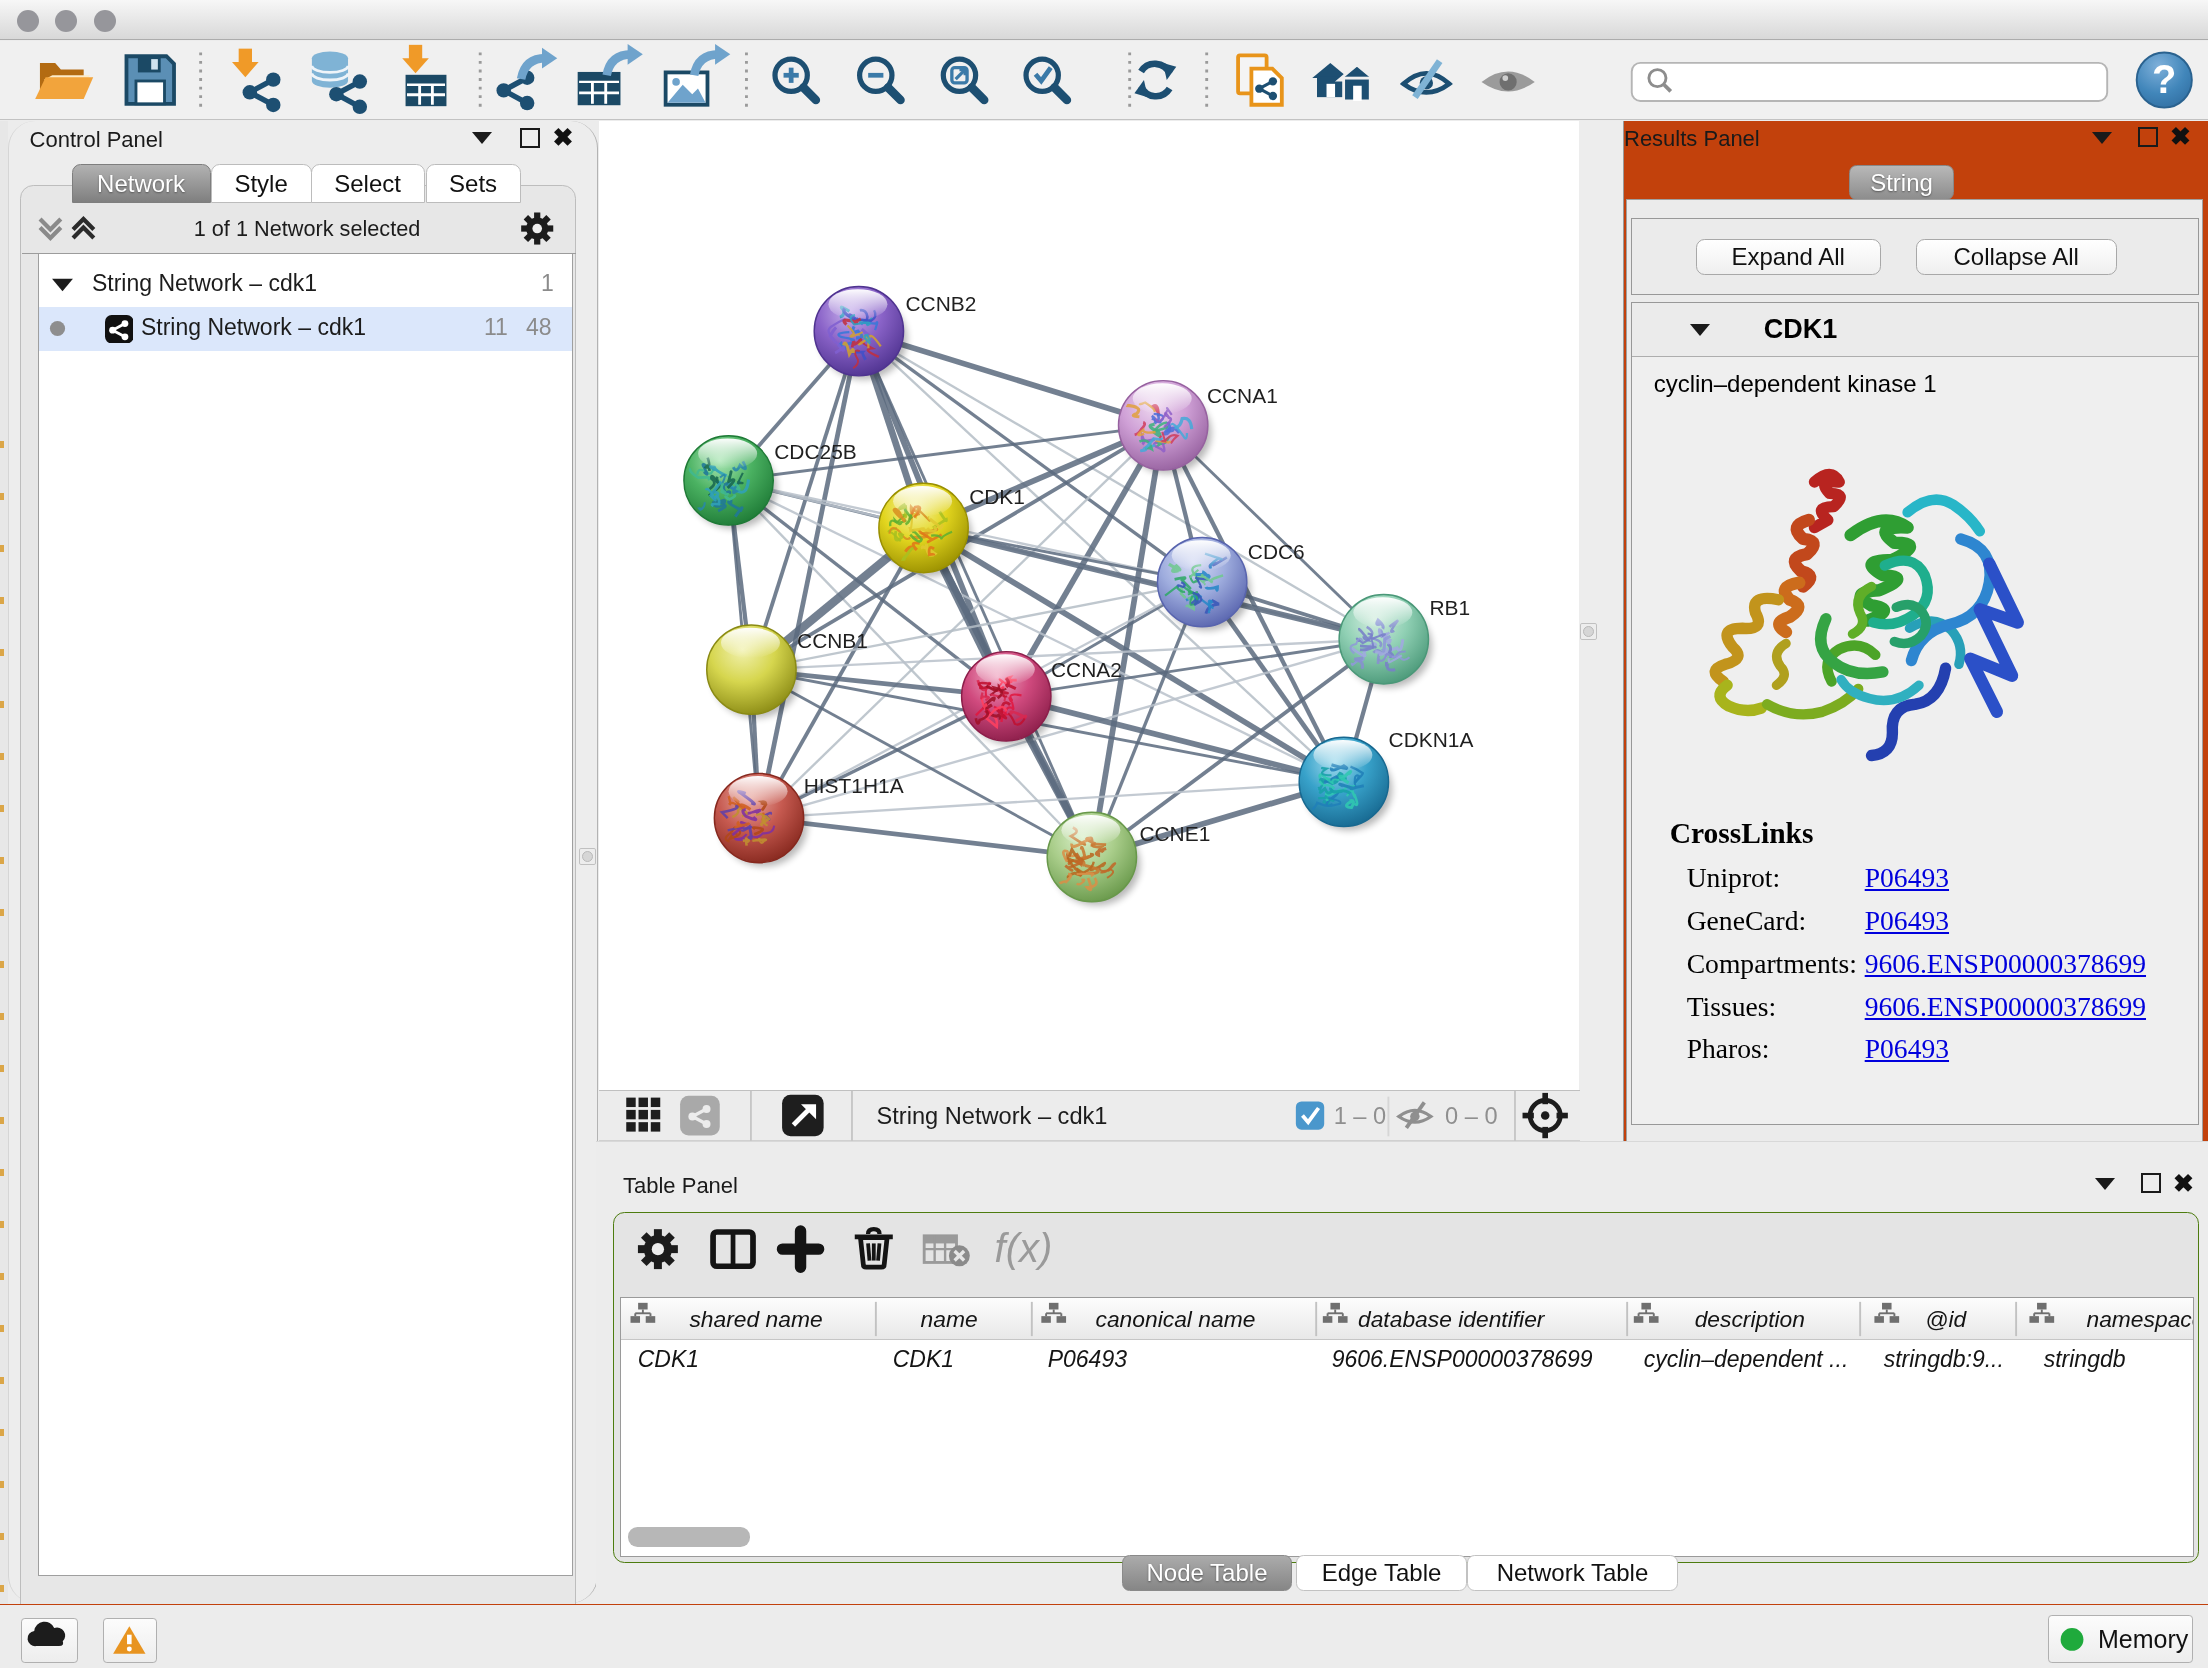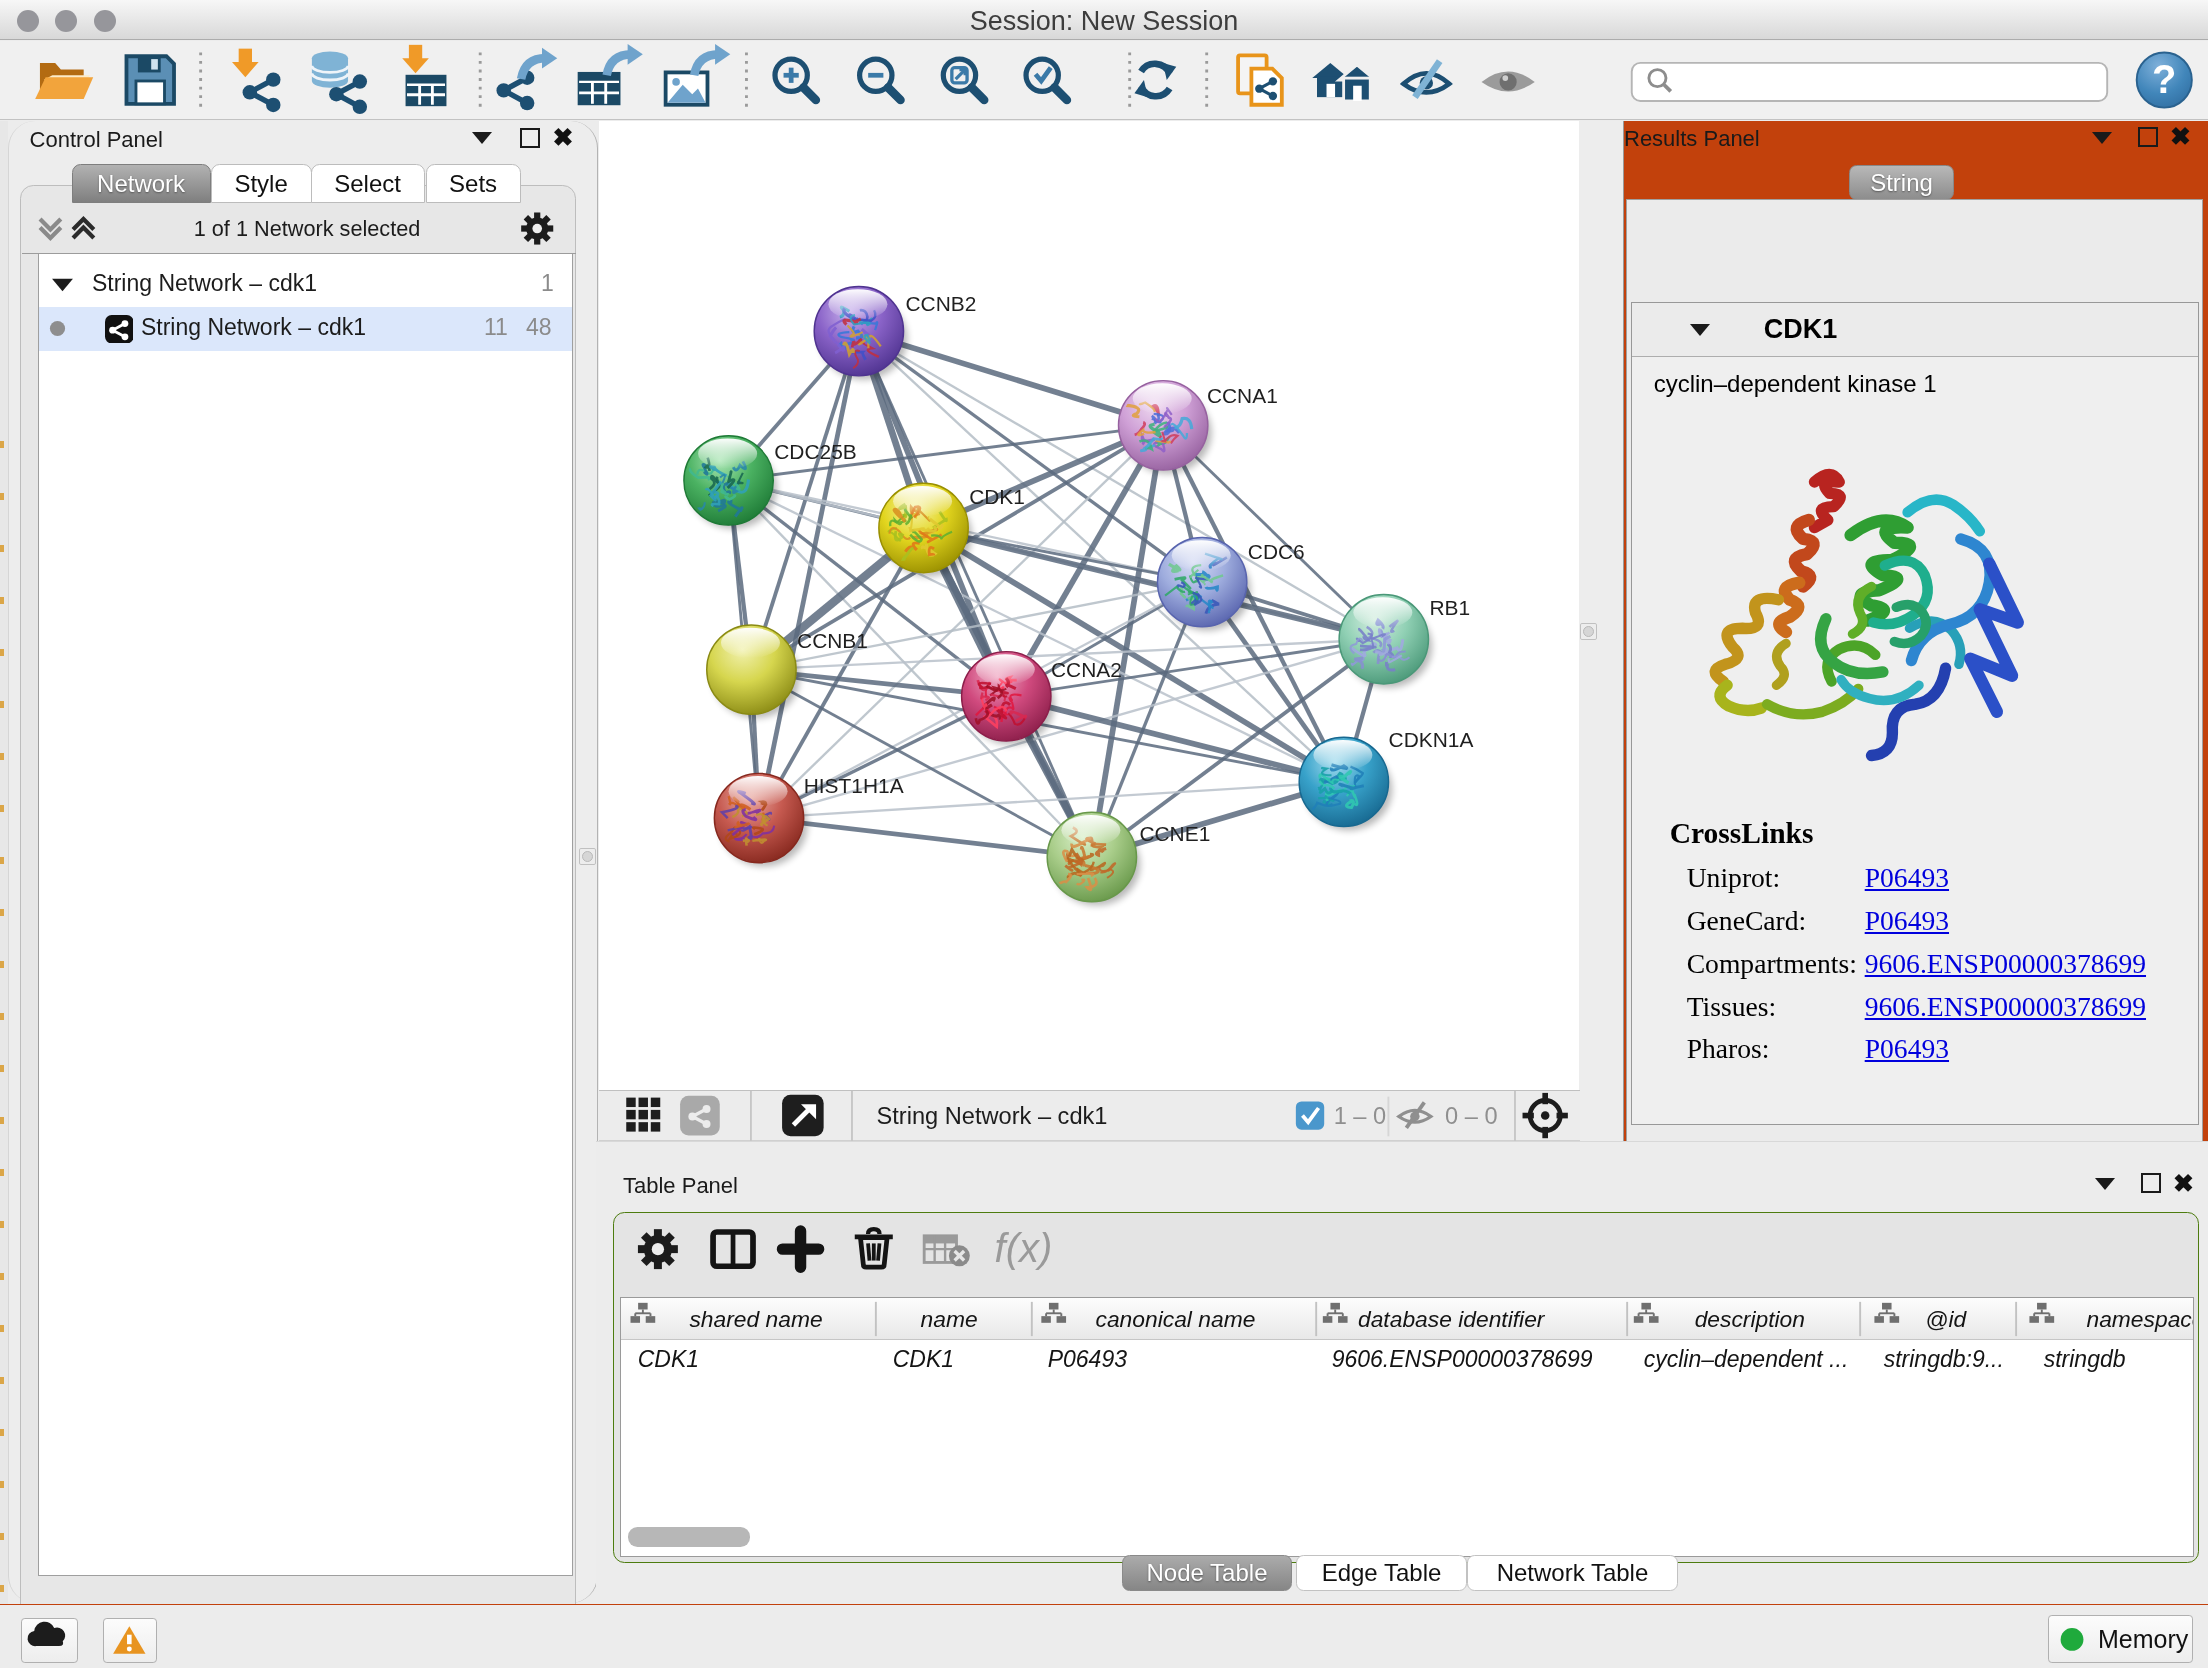--- a/index.html
+++ b/index.html
@@ -41,21 +41,20 @@
 .sbtn { top:13.3px; height:45px; background:linear-gradient(#fcfcfc,#ededed); border:1px solid #b0b0b0; border-radius:3.8px; }
 text { font-family:"Liberation Sans", sans-serif; }
 .gripv { width:17px; height:17px; border:1px solid #c0c0c0; background:#ededed; border-radius:1.9px; }
 </style>
 </head>
 <body>
 <div class="abs" id="titlebar">
   <div class="abs tl" style="left:17px;"></div>
   <div class="abs tl" style="left:55px;"></div>
   <div class="abs tl" style="left:94px;"></div>
-  <div class="abs" id="title">Session: New Session</div>
 </div>
 <div class="abs" id="toolbar"><svg width="2208" height="79" viewBox="0 0 2322 83">
       <g transform="translate(70,41)">
         <path d="M-28,-18 h16 l6,7 h24 v9 h-46 z" fill="#b36b12"></path>
         <path d="M-28,-2 h46 v20 h-46 z" fill="#b36b12"></path>
         <path d="M-24,0 L-15,-5 L25,-5 L20,0 z" fill="#fdebc8"></path>
         <path d="M-33,20 L-22,-3 L28,-3 L18,20 z" fill="#f2a43c"></path>
       </g>
       <g transform="translate(158,41)">
         <path d="M-25,-25 h42 l8,8 v42 h-50 z" fill="#5b8fb5" stroke="#1b4965" stroke-width="4"></path>
@@ -753,20 +752,24 @@
 <div class="abs gripv" style="left:579px; top:848px;">
     <div class="abs" style="left:1.9px;top:1.9px;width:11.4px;height:11.4px;border-radius:50%;background:#d6d6d6;border:1px solid #b9b9b9;"></div>
   </div>
 <div class="abs" id="results">
   <div class="abs phead" style="left:0px; top:4.8px;">Results Panel</div>
   <div class="abs tri" style="left:468px; top:10.5px;"></div>
   <div class="abs sq" style="left:514px; top:5.7px;"></div>
   <div class="abs panelx" style="left:546px; top:1px;">✖</div>
   <div class="abs" style="left:225px; top:44px; width:105px; height:35px; background:linear-gradient(#b8b8b8,#8d8d8d); border:1px solid #888; border-radius:7.6px; color:#fff; font-size:24px; text-align:center; line-height:33px; text-shadow:0 1px 1.9px #555;">String</div>
   <div class="abs" id="rbox">
+    <div class="abs" id="rboxA">
+      <div class="abs btn" style="left:64px; top:20px; width:185px; height:36px; line-height:34px;">Expand All</div>
+      <div class="abs btn" style="left:284px; top:20px; width:201px; height:36px; line-height:34px;">Collapse All</div>
+    </div>
     <div class="abs" id="rboxB">
       <div class="abs" style="left:0;top:0;width:100%;height:54px;background:#ebebeb;border-bottom:1px solid #adadad;"></div>
       <div class="abs tri" style="left:58px; top:21px;"></div>
       <div class="abs" style="left:132px; top:11.4px; font-weight:bold; font-size:27px;">CDK1</div>
       <div class="abs" style="left:22px; top:67px; font-size:24px;">cyclin–dependent kinase 1</div>
       <div class="abs" style="left:40px; top:154px;"><svg width="361" height="314" viewBox="0 0 380 330">
             <g fill="none" stroke-linecap="round" stroke-linejoin="round">
               <path d="M150,26 q18,-16 26,0 q-24,-2 -10,12 q20,0 4,14 q-22,0 -6,14 l-14,8" stroke="#b82420" stroke-width="12"></path>
               <path d="M144,66 q-22,6 -6,20 q20,2 4,16 q-22,4 -6,18 q18,4 2,16" stroke="#c2481c" stroke-width="13"></path>
               <path d="M134,132 q-24,4 -10,18 q18,6 0,18 q-20,6 -4,16" stroke="#cc6c1c" stroke-width="13"></path>

